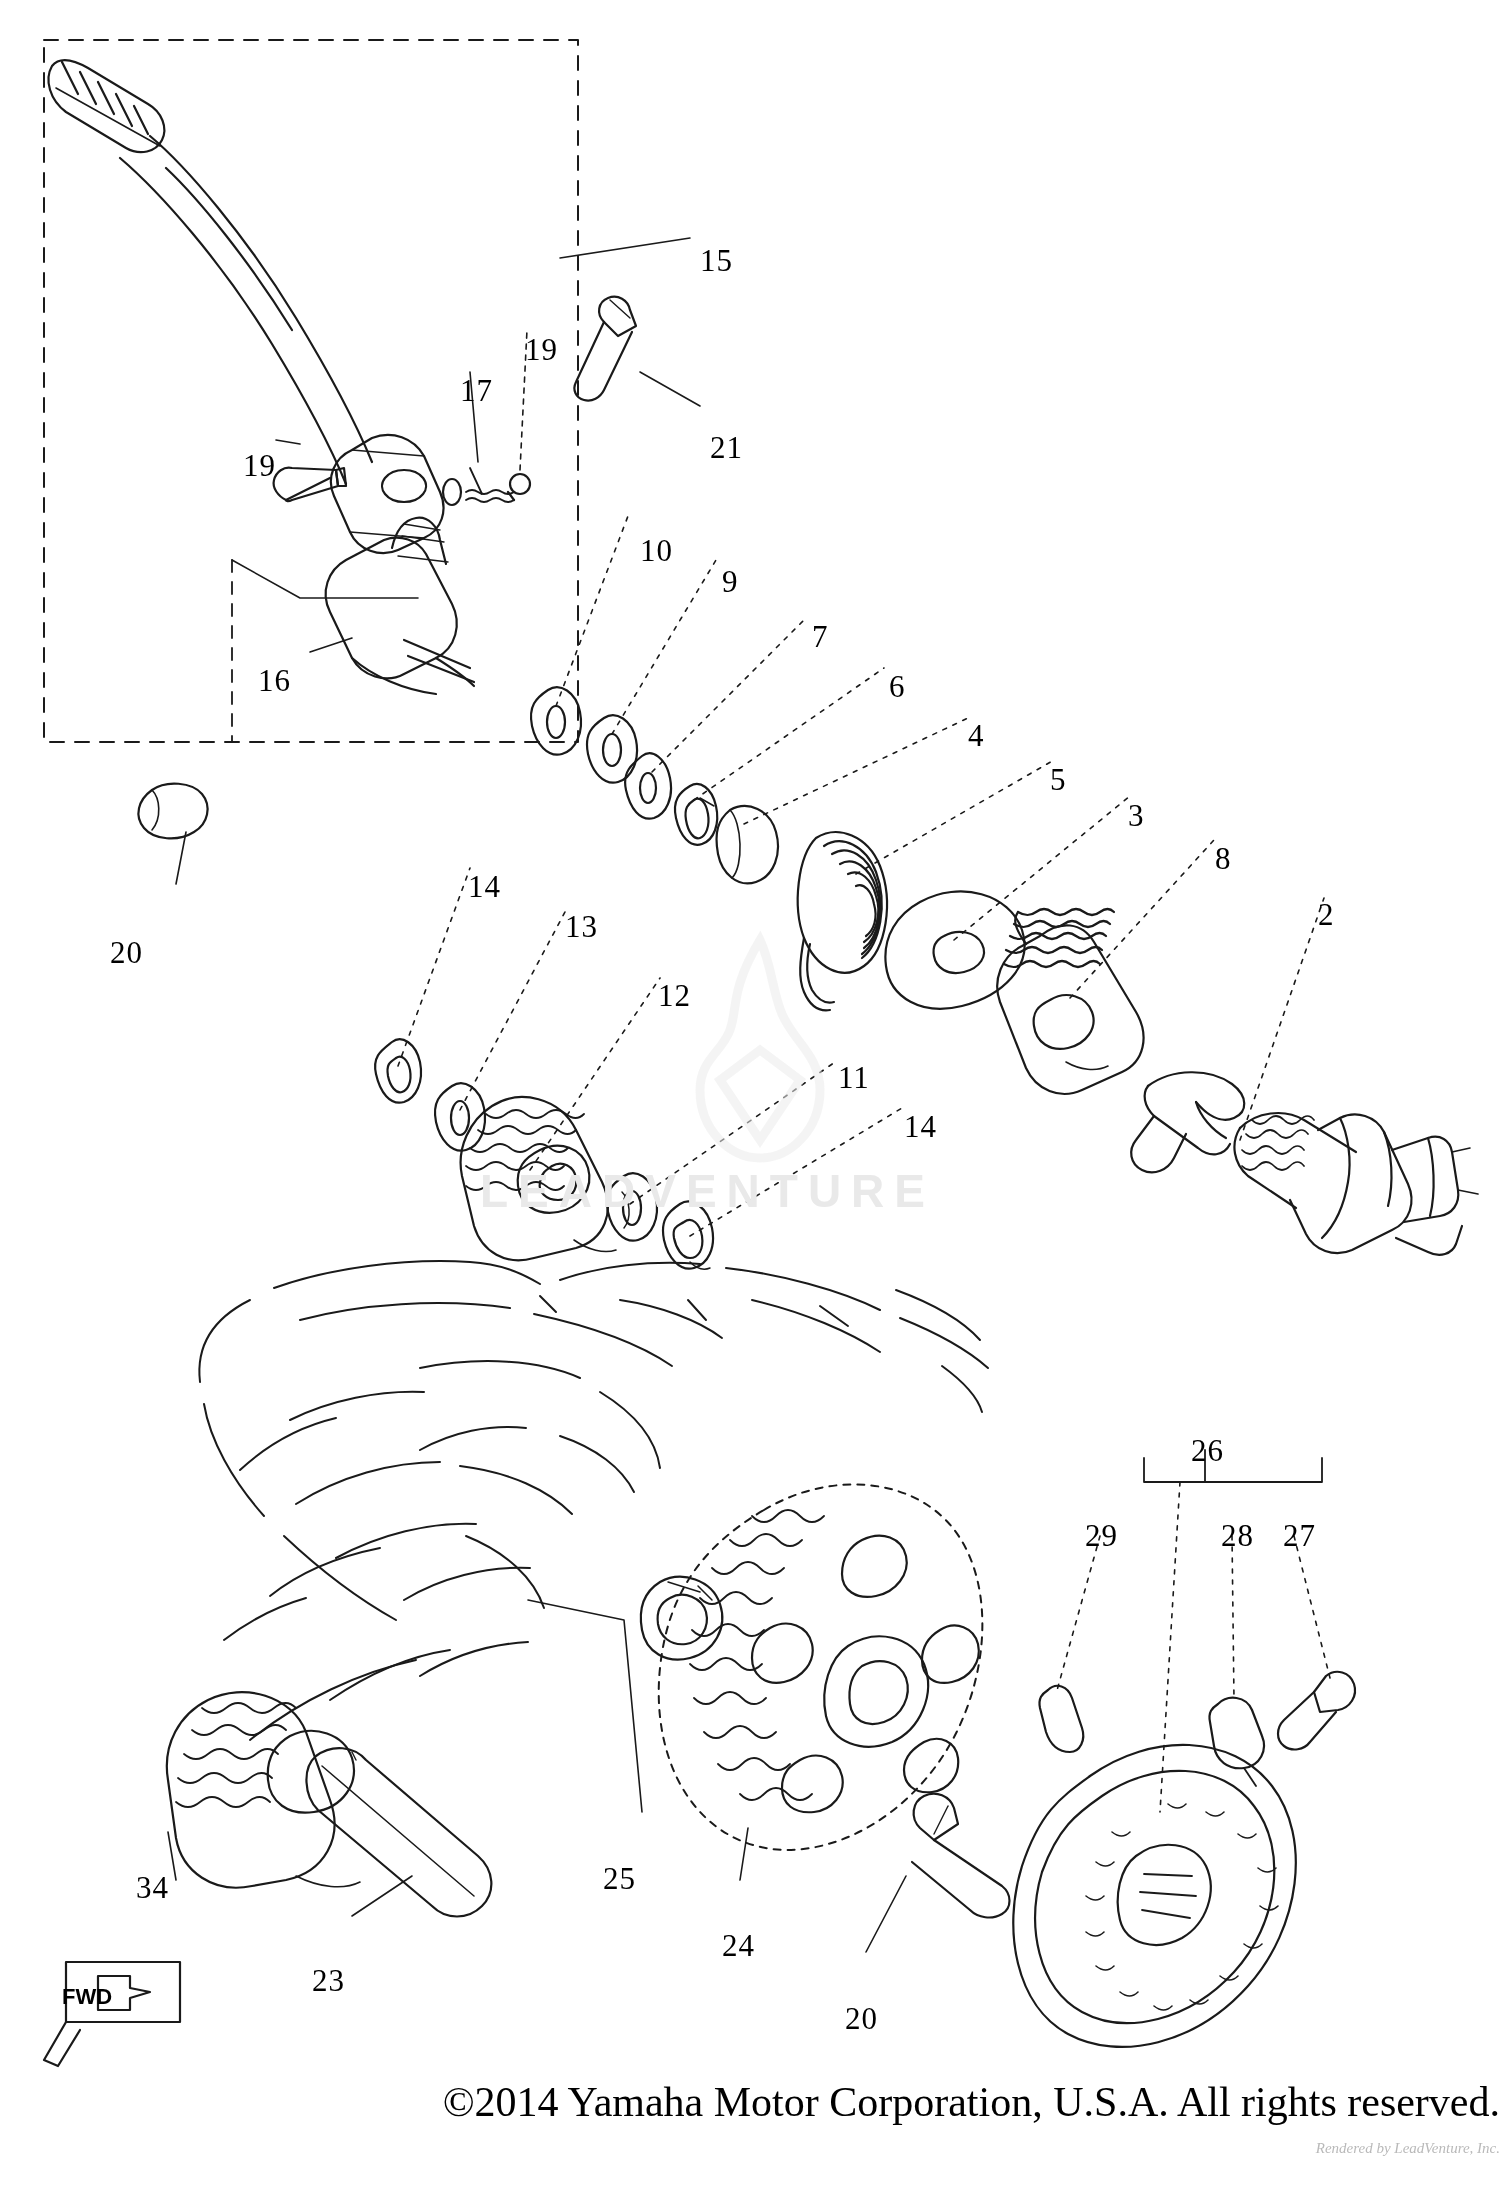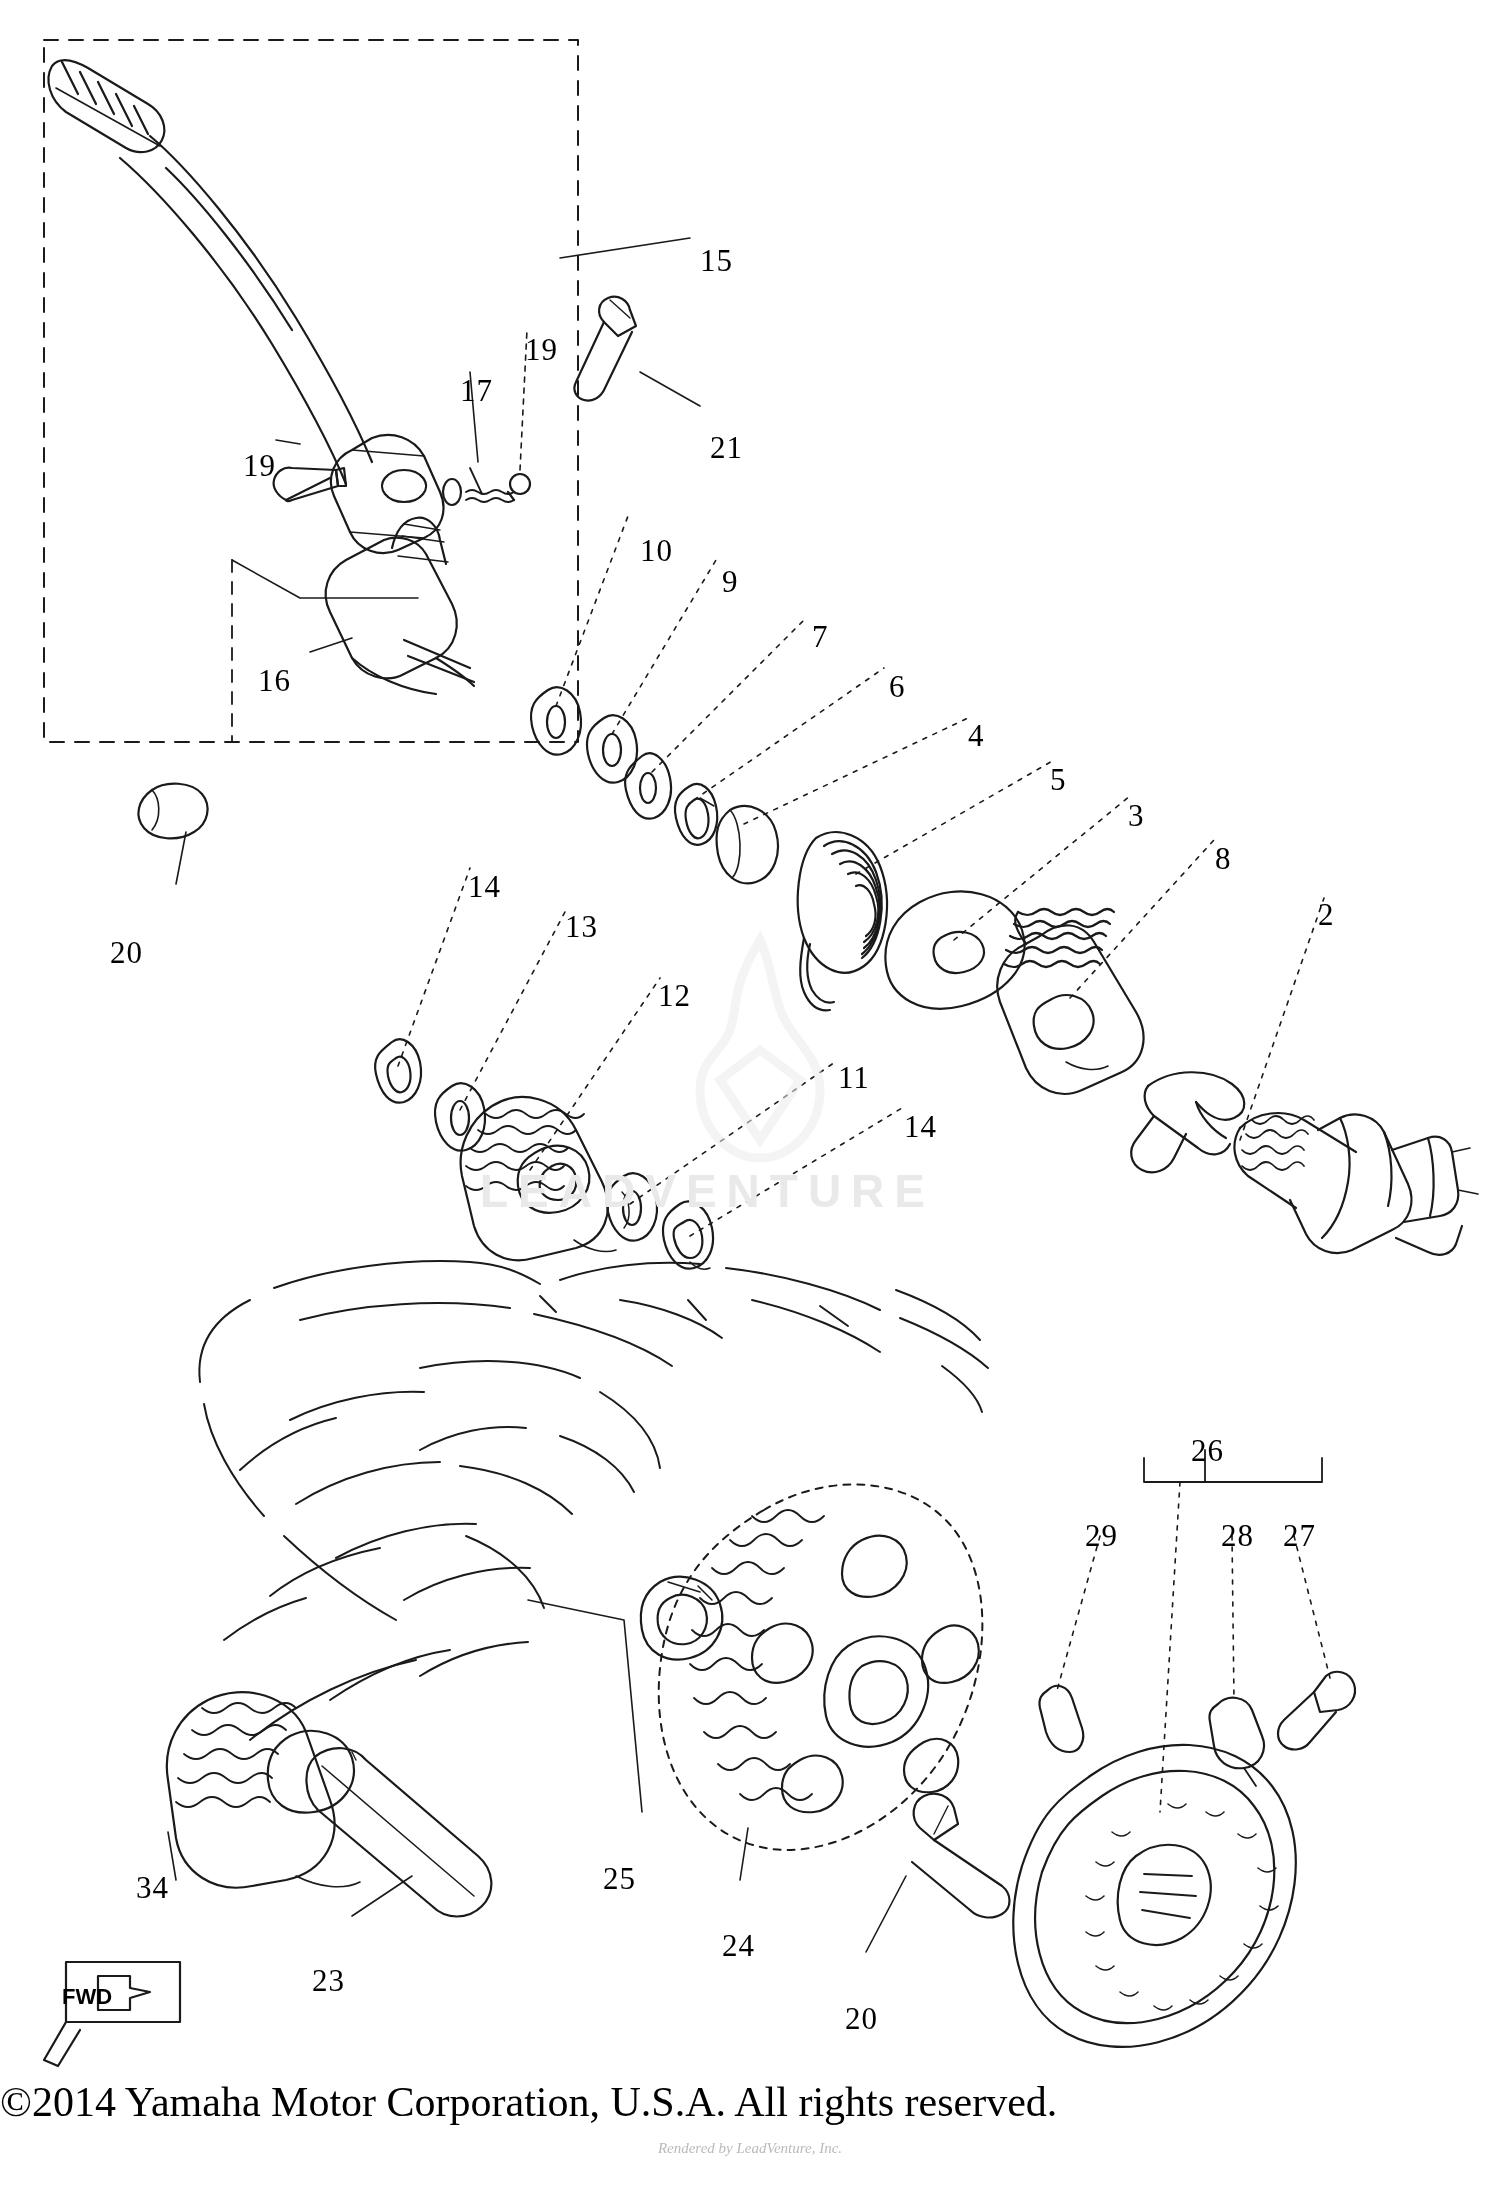--- a/index.html
+++ b/index.html
@@ -43,32 +43,32 @@
     letter-spacing: 10px;
     font-size: 46px;
     font-weight: bold;
     user-select: none;
   }
   #copyright {
     position: absolute;
     left: 0;
     top: 2078px;
     width: 1500px;
-    text-align: left;
+    text-align: right;
     font-family: "Liberation Serif", serif;
     font-size: 42px;
     color: #000;
     white-space: nowrap;
   }
   #renderline {
     position: absolute;
     left: 0;
     top: 2140px;
     width: 1500px;
-    text-align: center;
+    text-align: right;
     font-family: "Liberation Serif", serif;
     font-style: italic;
     font-size: 15px;
     color: #b9b9b9;
   }
   #fwd-label {
     position: absolute;
     left: 62px;
     top: 1984px;
     font-family: "Liberation Sans", sans-serif;

